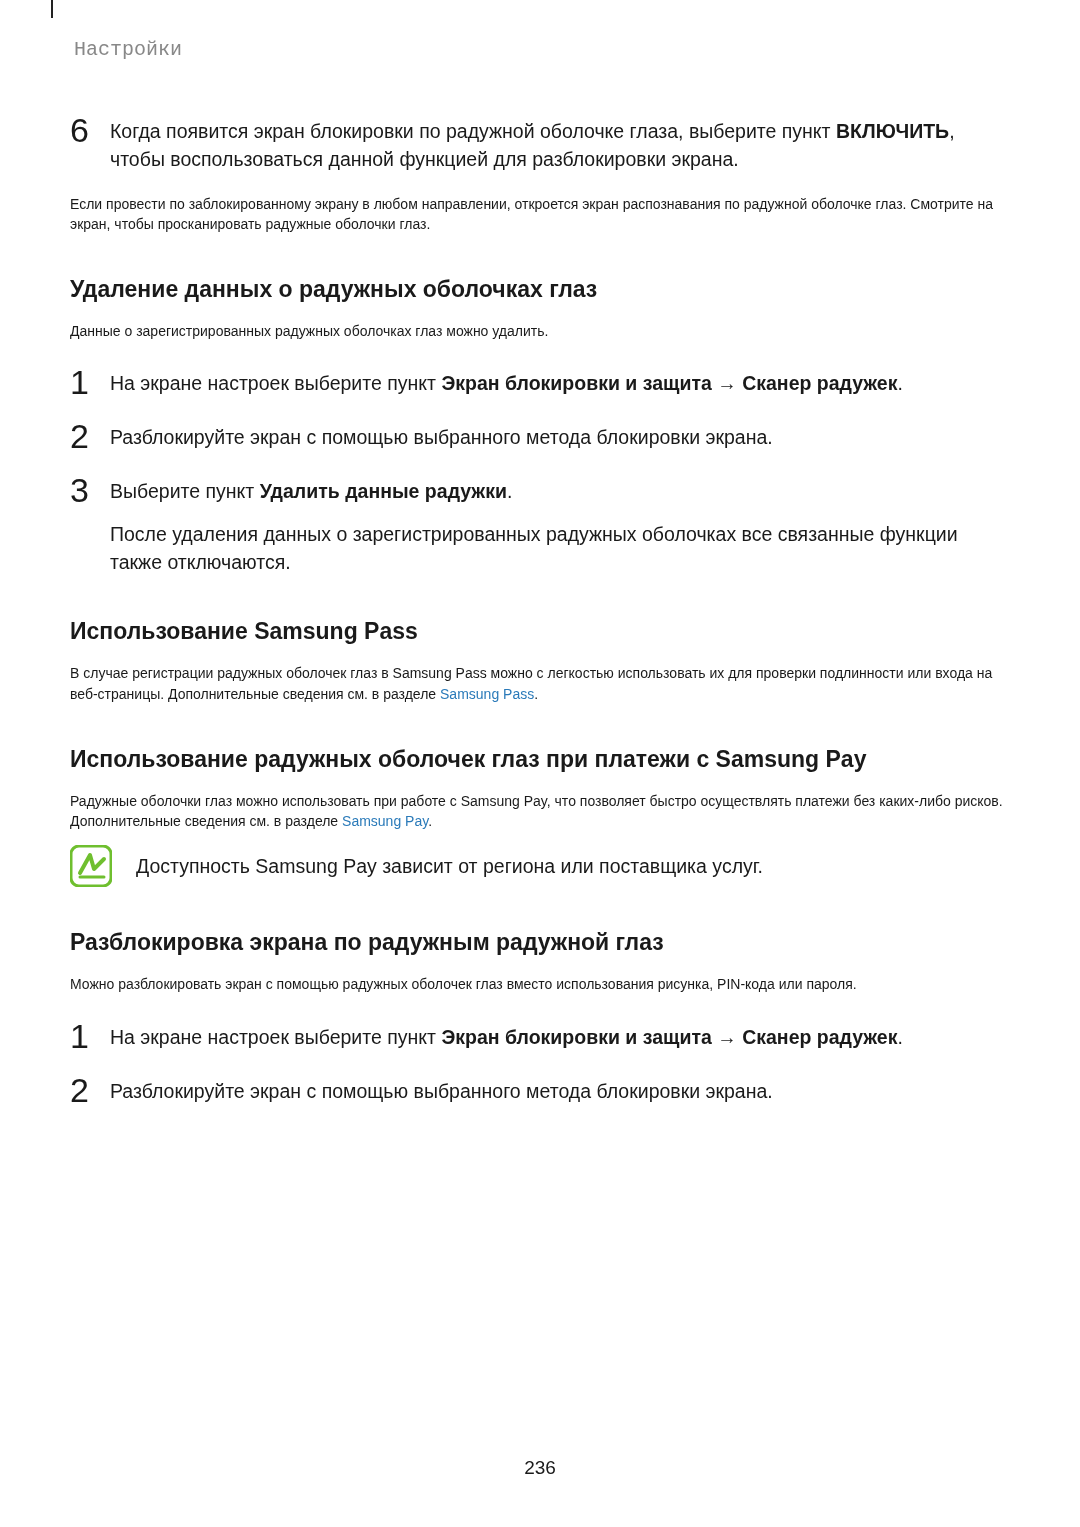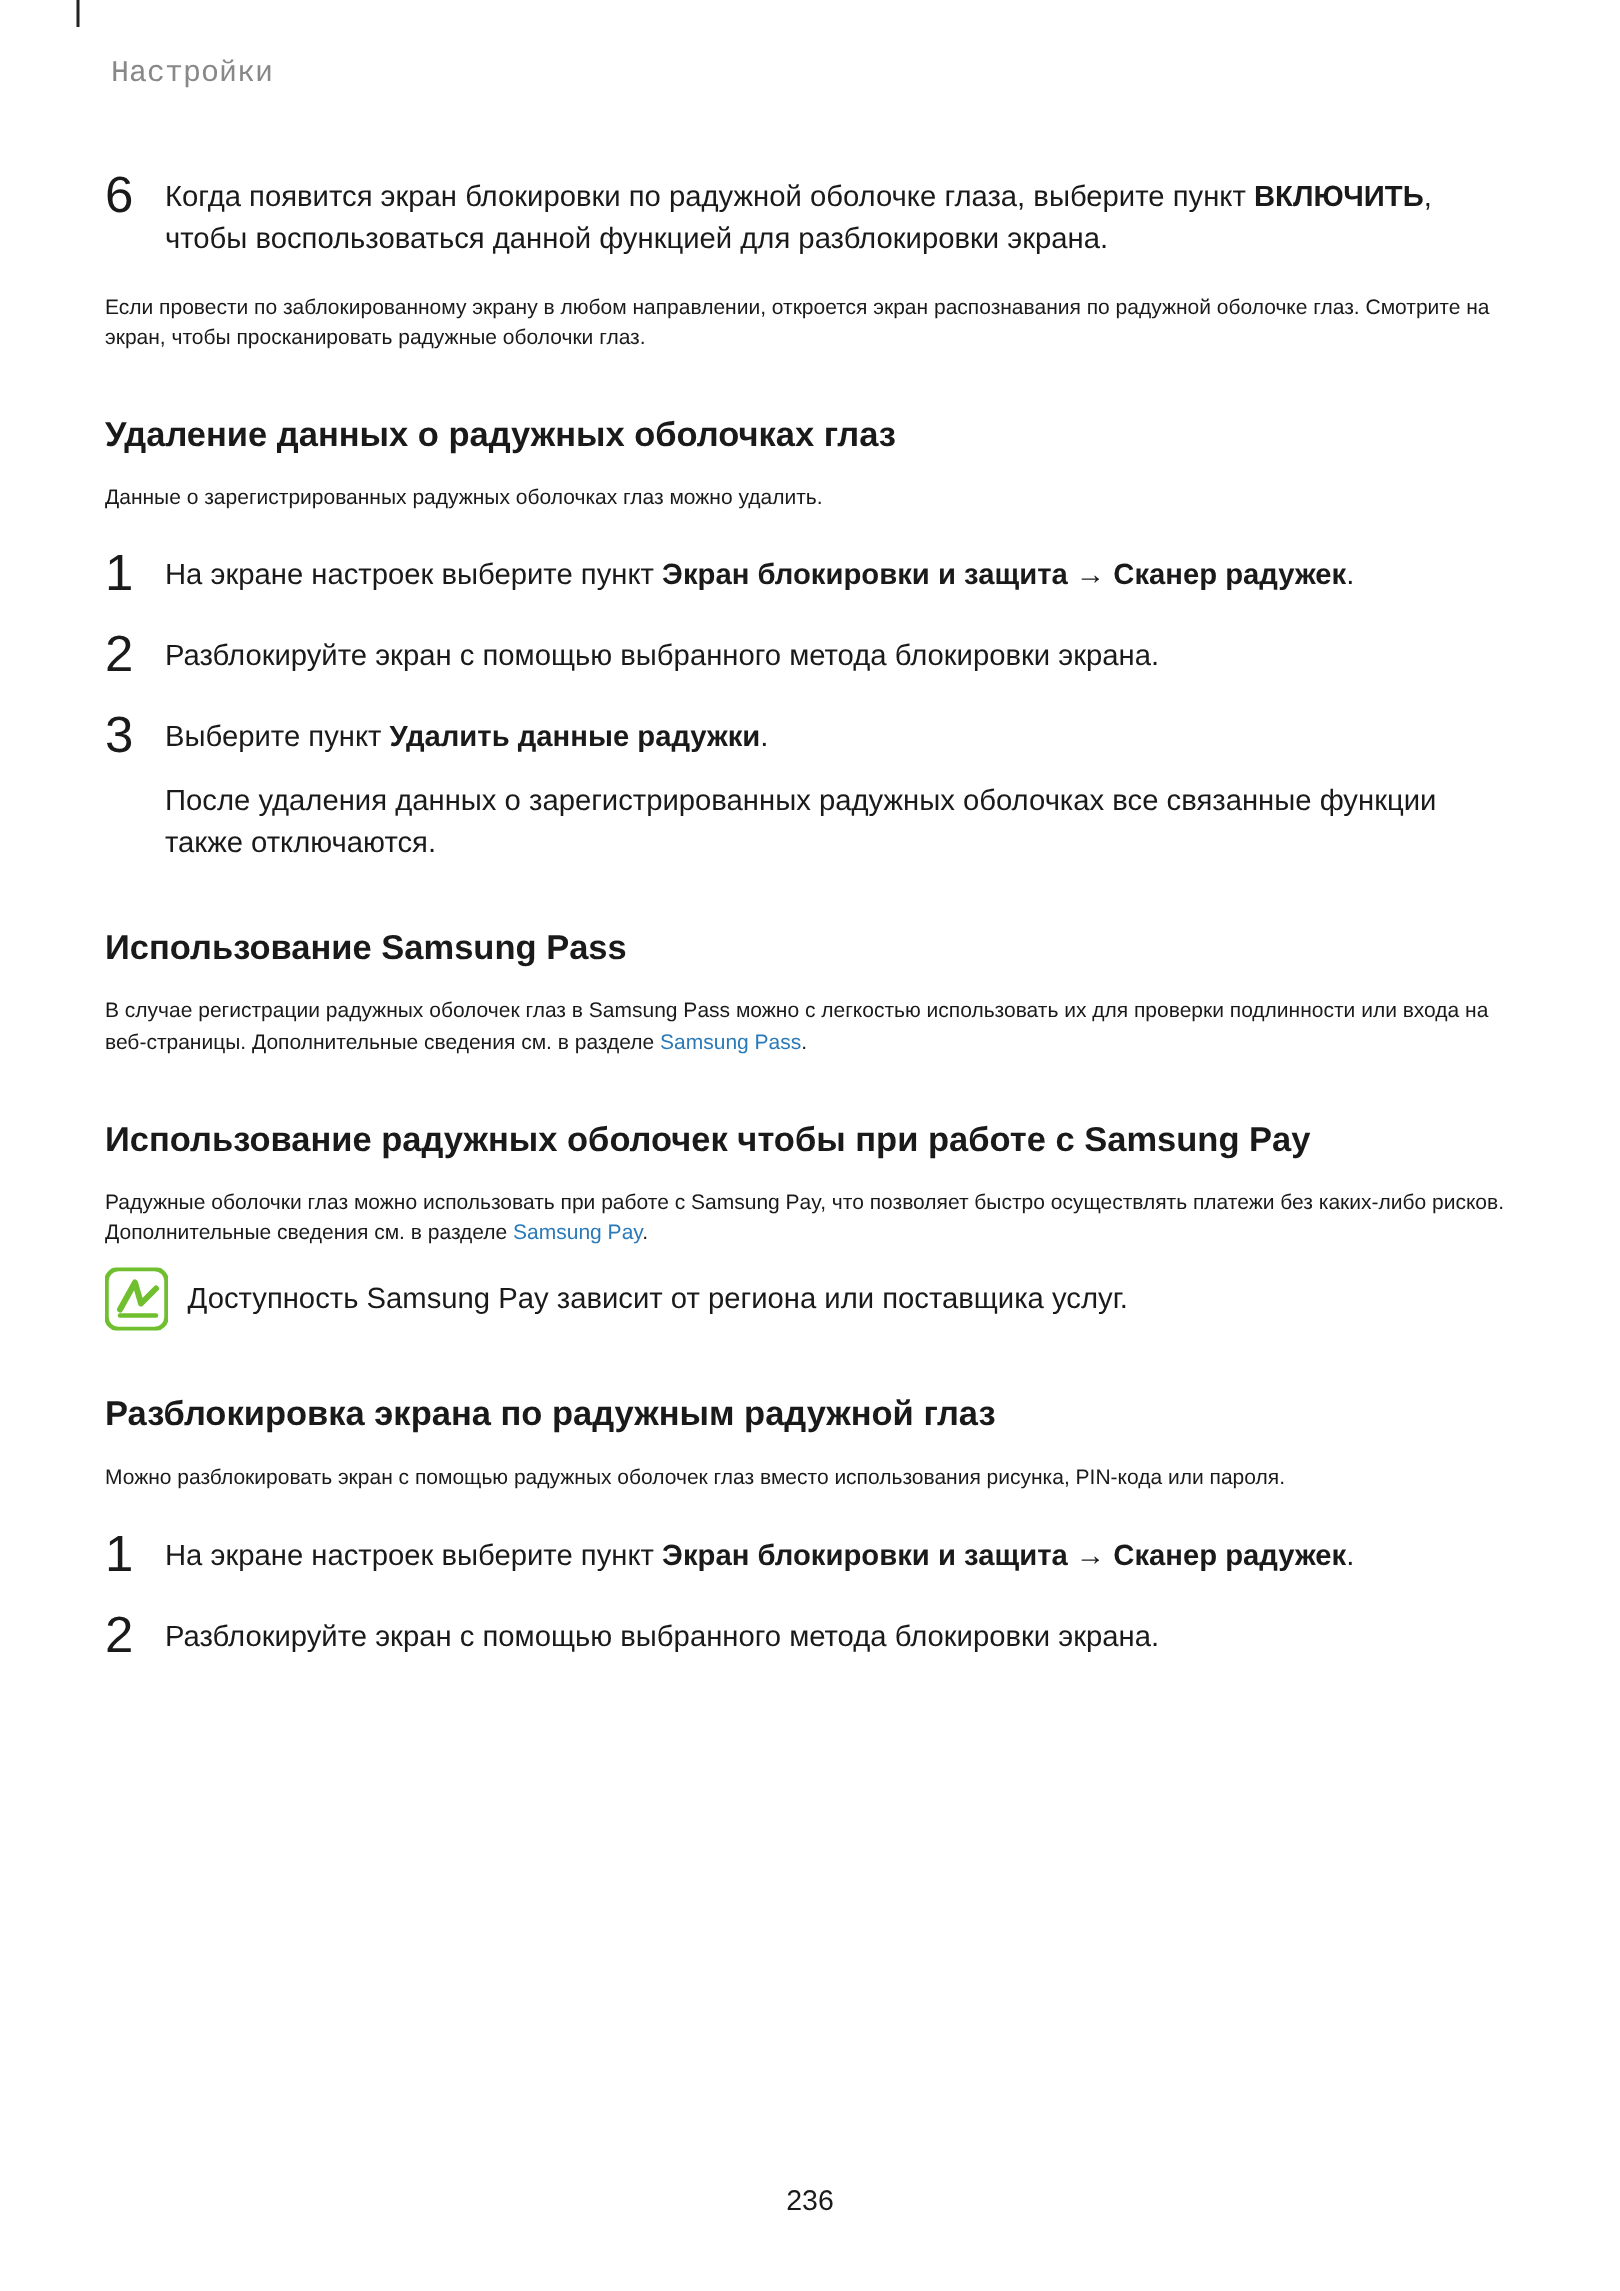--- a/index.html
+++ b/index.html
@@ -53,21 +53,21 @@
     .section-heading {
       font-size: 23px;
       font-weight: bold;
       margin-top: 42px;
       margin-bottom: 18px;
     }
     .bold { font-weight: bold; }
     .link { color: #2a7ab9; }
     .note-row {
       display: flex;
-      gap: 13px;
+      gap: 24px;
       align-items: center;
       margin-top: 8px;
       margin-bottom: 32px;
       text-align: center;
     }
     .note-icon {
       width: 42px;
       height: 42px;
       flex-shrink: 0;
     }
@@ -124,21 +124,21 @@
     </p>
     <p style="margin-top:14px">После удаления данных о зарегистрированных радужных оболочках все связанные функции также отключаются.</p>
   </div>
 </div>
 
 <h3 class="section-heading">Использование Samsung Pass</h3>
 <p class="body-text">
   <span>В случае регистрации радужных оболочек глаз в Samsung Pass можно с легкостью использовать их для проверки подлинности или входа на веб-страницы. Дополнительные сведения см. в разделе </span><span class="link">Samsung Pass</span><span>.</span>
 </p>
 
-<h3 class="section-heading">Использование радужных оболочек чтобы при работе с Samsung Pay</h3>
+<h3 class="section-heading">Использование радужных оболочек глаз при платежи с Samsung Pay</h3>
 <p class="body-text" style="margin-bottom:14px">
   <span>Радужные оболочки глаз можно использовать при работе с Samsung Pay, что позволяет быстро осуществлять платежи без каких-либо рисков. Дополнительные сведения см. в разделе </span><span class="link">Samsung Pay</span><span>.</span>
 </p>
 
 <div class="note-row">
   <svg class="note-icon" viewBox="0 0 42 42">
     <rect x="1" y="1" width="40" height="40" rx="8" ry="8" fill="#ffffff" stroke="#6fbf2f" stroke-width="3"></rect>
     <path d="M10 28 L20 10 L24 24 L34 14" fill="none" stroke="#6fbf2f" stroke-width="4" stroke-linecap="round" stroke-linejoin="round"></path>
     <path d="M10 32 L34 32" fill="none" stroke="#6fbf2f" stroke-width="3" stroke-linecap="round"></path>
   </svg>

